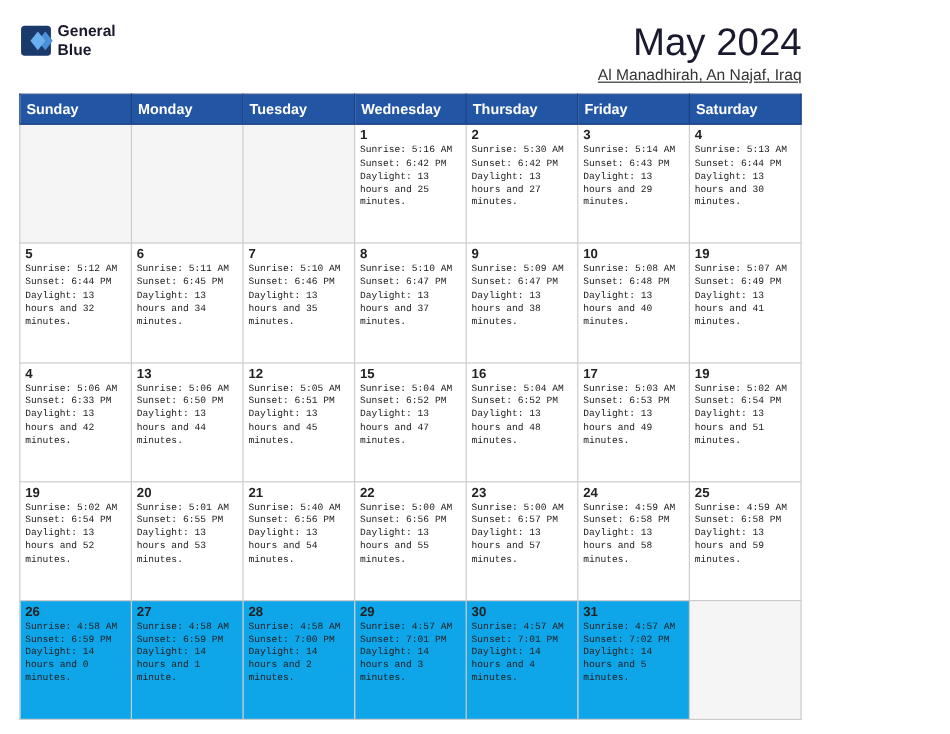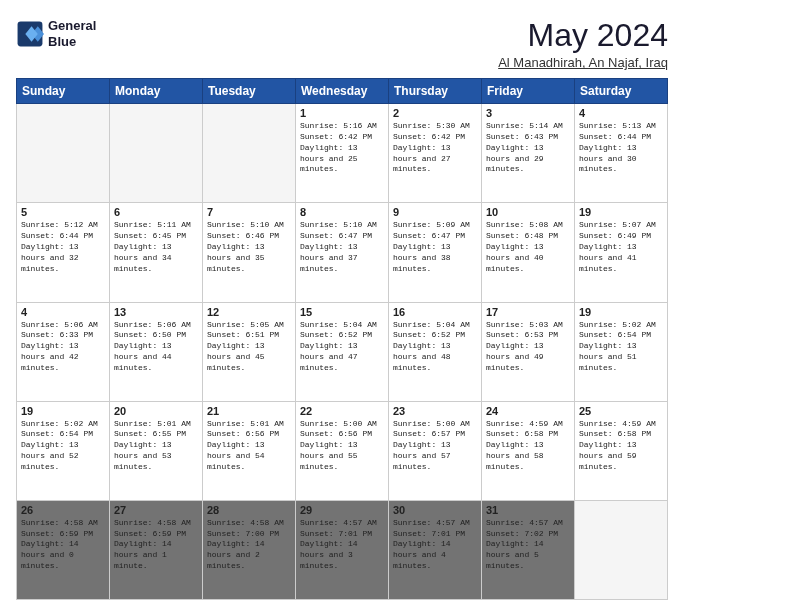--- a/index.html
+++ b/index.html
@@ -89,21 +89,21 @@
       display: block;
       margin-bottom: 2px;
     }
     .cell-text {
       font-size: 8px;
       line-height: 1.35;
       color: #222;
       font-family: Liberation Mono, monospace;
     }
     tr:last-child td {
-      background: #737373;
+      background: #0ea5e9;
     }
   </style>
 </head>
 <body>
 
 <div class="page">
   <div class="header">
     <div class="logo">
       <svg class="logo-icon" viewBox="0 0 36 36">
         <rect x="2" y="2" width="32" height="32" rx="4" fill="#1a3a6b"></rect>
@@ -279,21 +279,21 @@
           </td>
           <td>
             <span class="day-num">20</span>
             <div class="cell-text">Sunrise: 5:01 AM
 Sunset: 6:55 PM
 Daylight: 13 hours
 and 53 minutes.</div>
           </td>
           <td>
             <span class="day-num">21</span>
-            <div class="cell-text">Sunrise: 5:01 AM
+            <div class="cell-text">Sunrise: 5:40 AM
 Sunset: 6:56 PM
 Daylight: 13 hours
 and 54 minutes.</div>
           </td>
           <td>
             <span class="day-num">22</span>
             <div class="cell-text">Sunrise: 5:00 AM
 Sunset: 6:56 PM
 Daylight: 13 hours
 and 55 minutes.</div>

